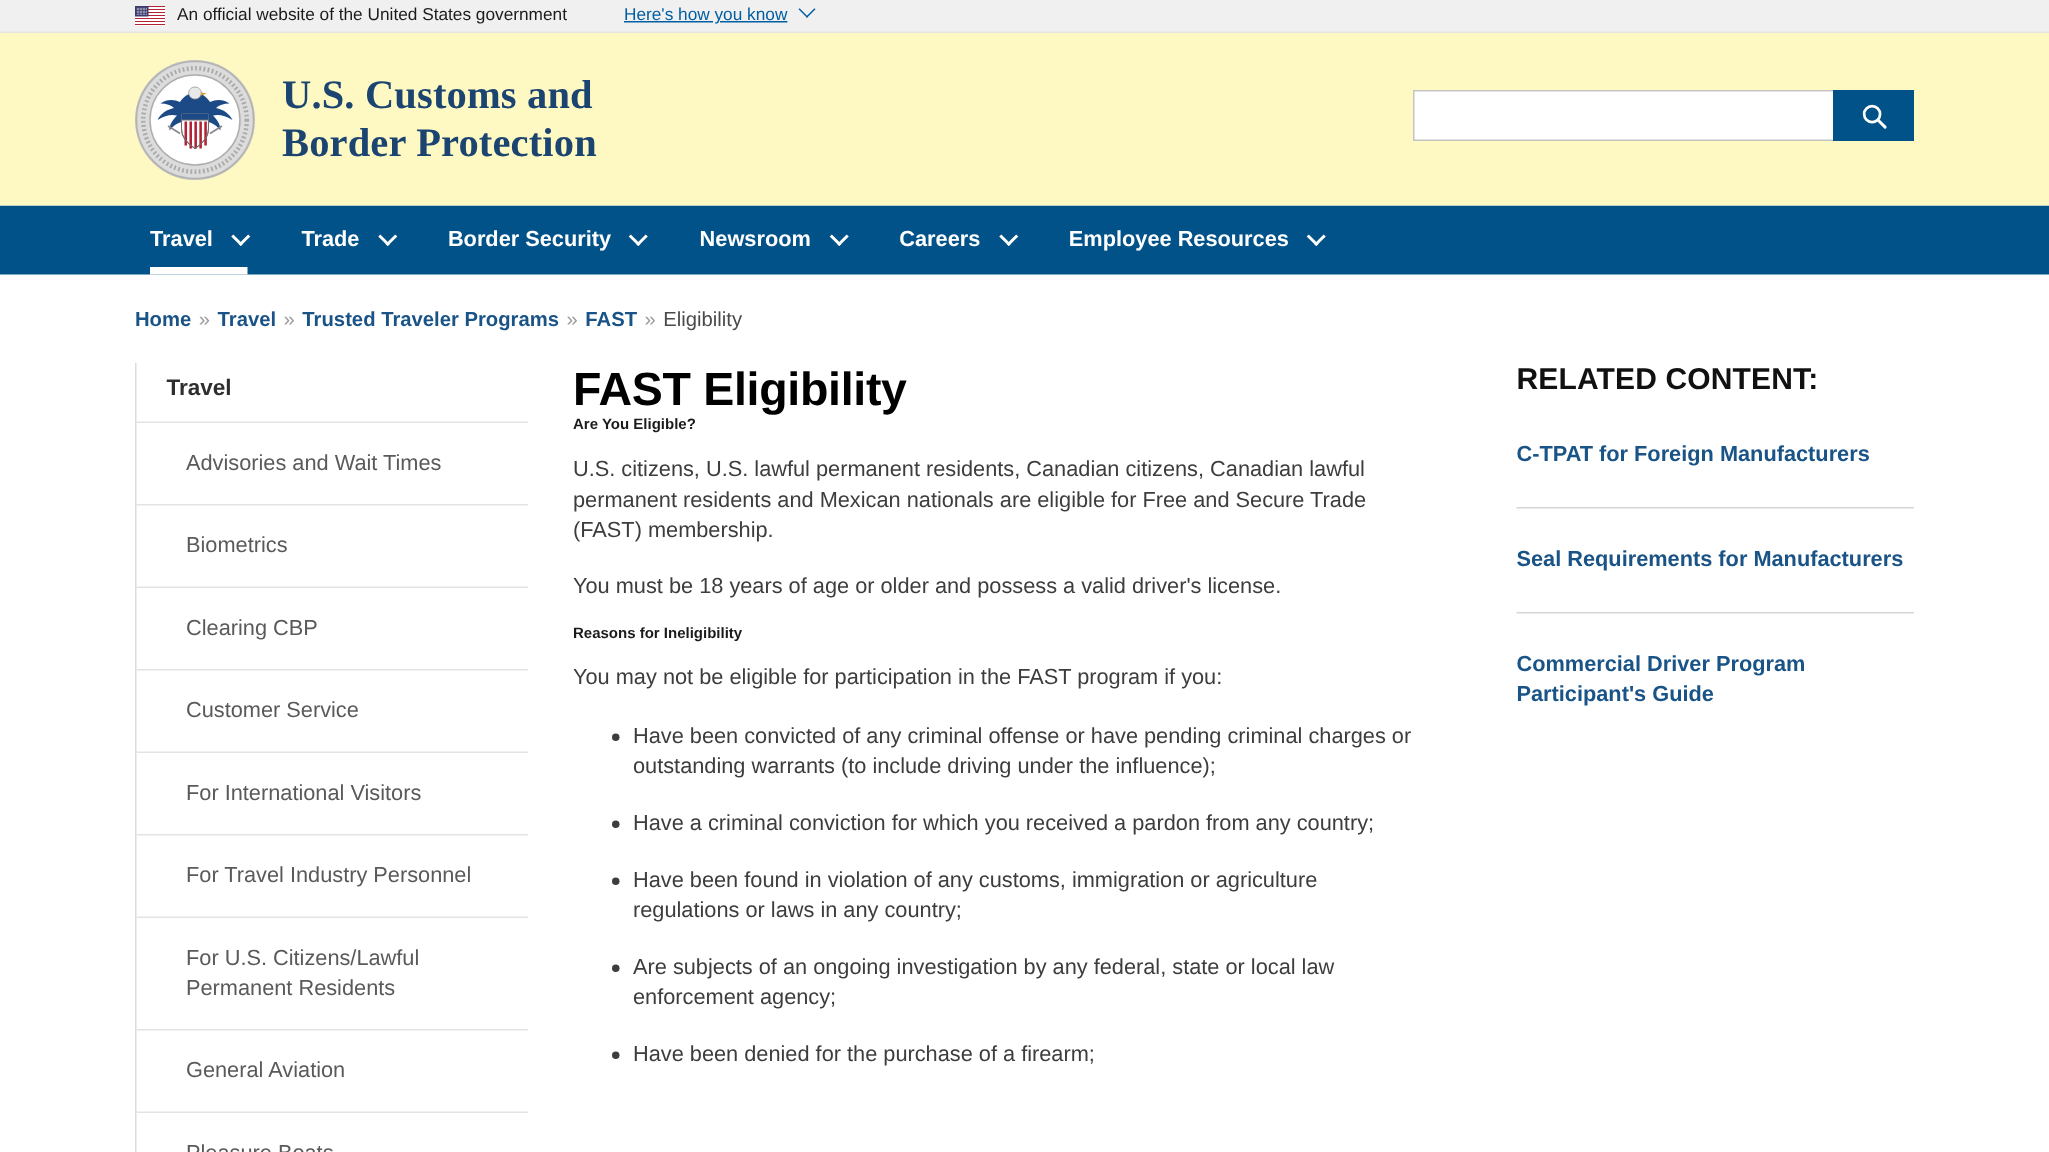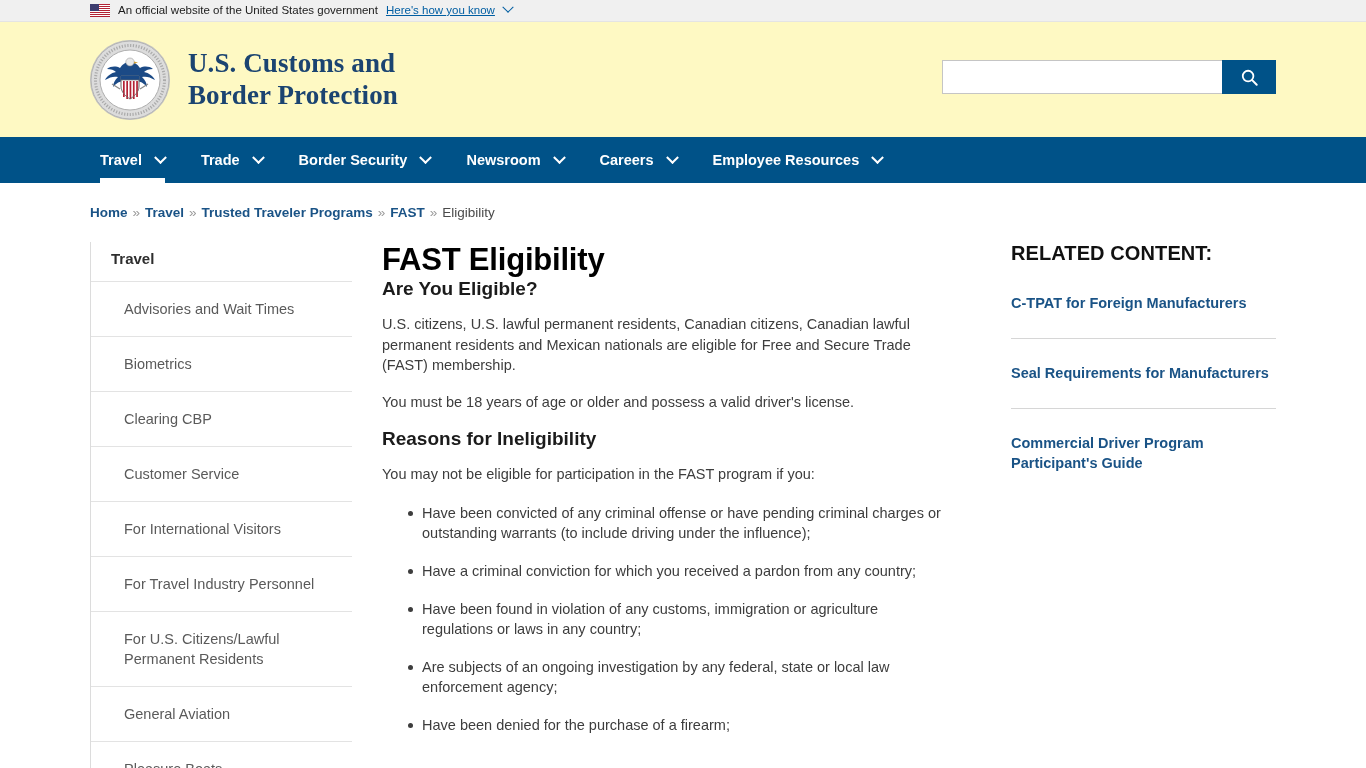--- a/index.html
+++ b/index.html
@@ -52,20 +52,21 @@
     background:
       radial-gradient(circle, #fff 0.6px, transparent 0.7px) 0 0 / 2px 2px;
   }
   .banner-text { white-space: nowrap; }
   .banner-link {
     color: #005ea2;
     text-decoration: underline;
     font-size: 11.5px;
     cursor: pointer;
     white-space: nowrap;
+    margin-left: 30px;
   }
   .chev {
     display: inline-block;
     width: 8px; height: 8px;
     border-right: 1.4px solid #005ea2;
     border-bottom: 1.4px solid #005ea2;
     transform: rotate(45deg) translate(-2px,-2px);
     margin-left: 6px;
   }
 
@@ -209,21 +210,21 @@
   }
 
   .main-col { width: 560px; flex-shrink: 0; }
   .page-title {
     font-size: 31px;
     font-weight: 700;
     color: #000000;
     letter-spacing: -.2px;
   }
   .sub-head {
-    font-size: 19px;
+    font-size: 10px;
     font-weight: 700;
     color: #1b1b1b;
     margin-bottom: 14px;
   }
   .para {
     font-size: 14.5px;
     line-height: 1.42;
     color: #3d3d3d;
     margin-bottom: 16px;
   }

